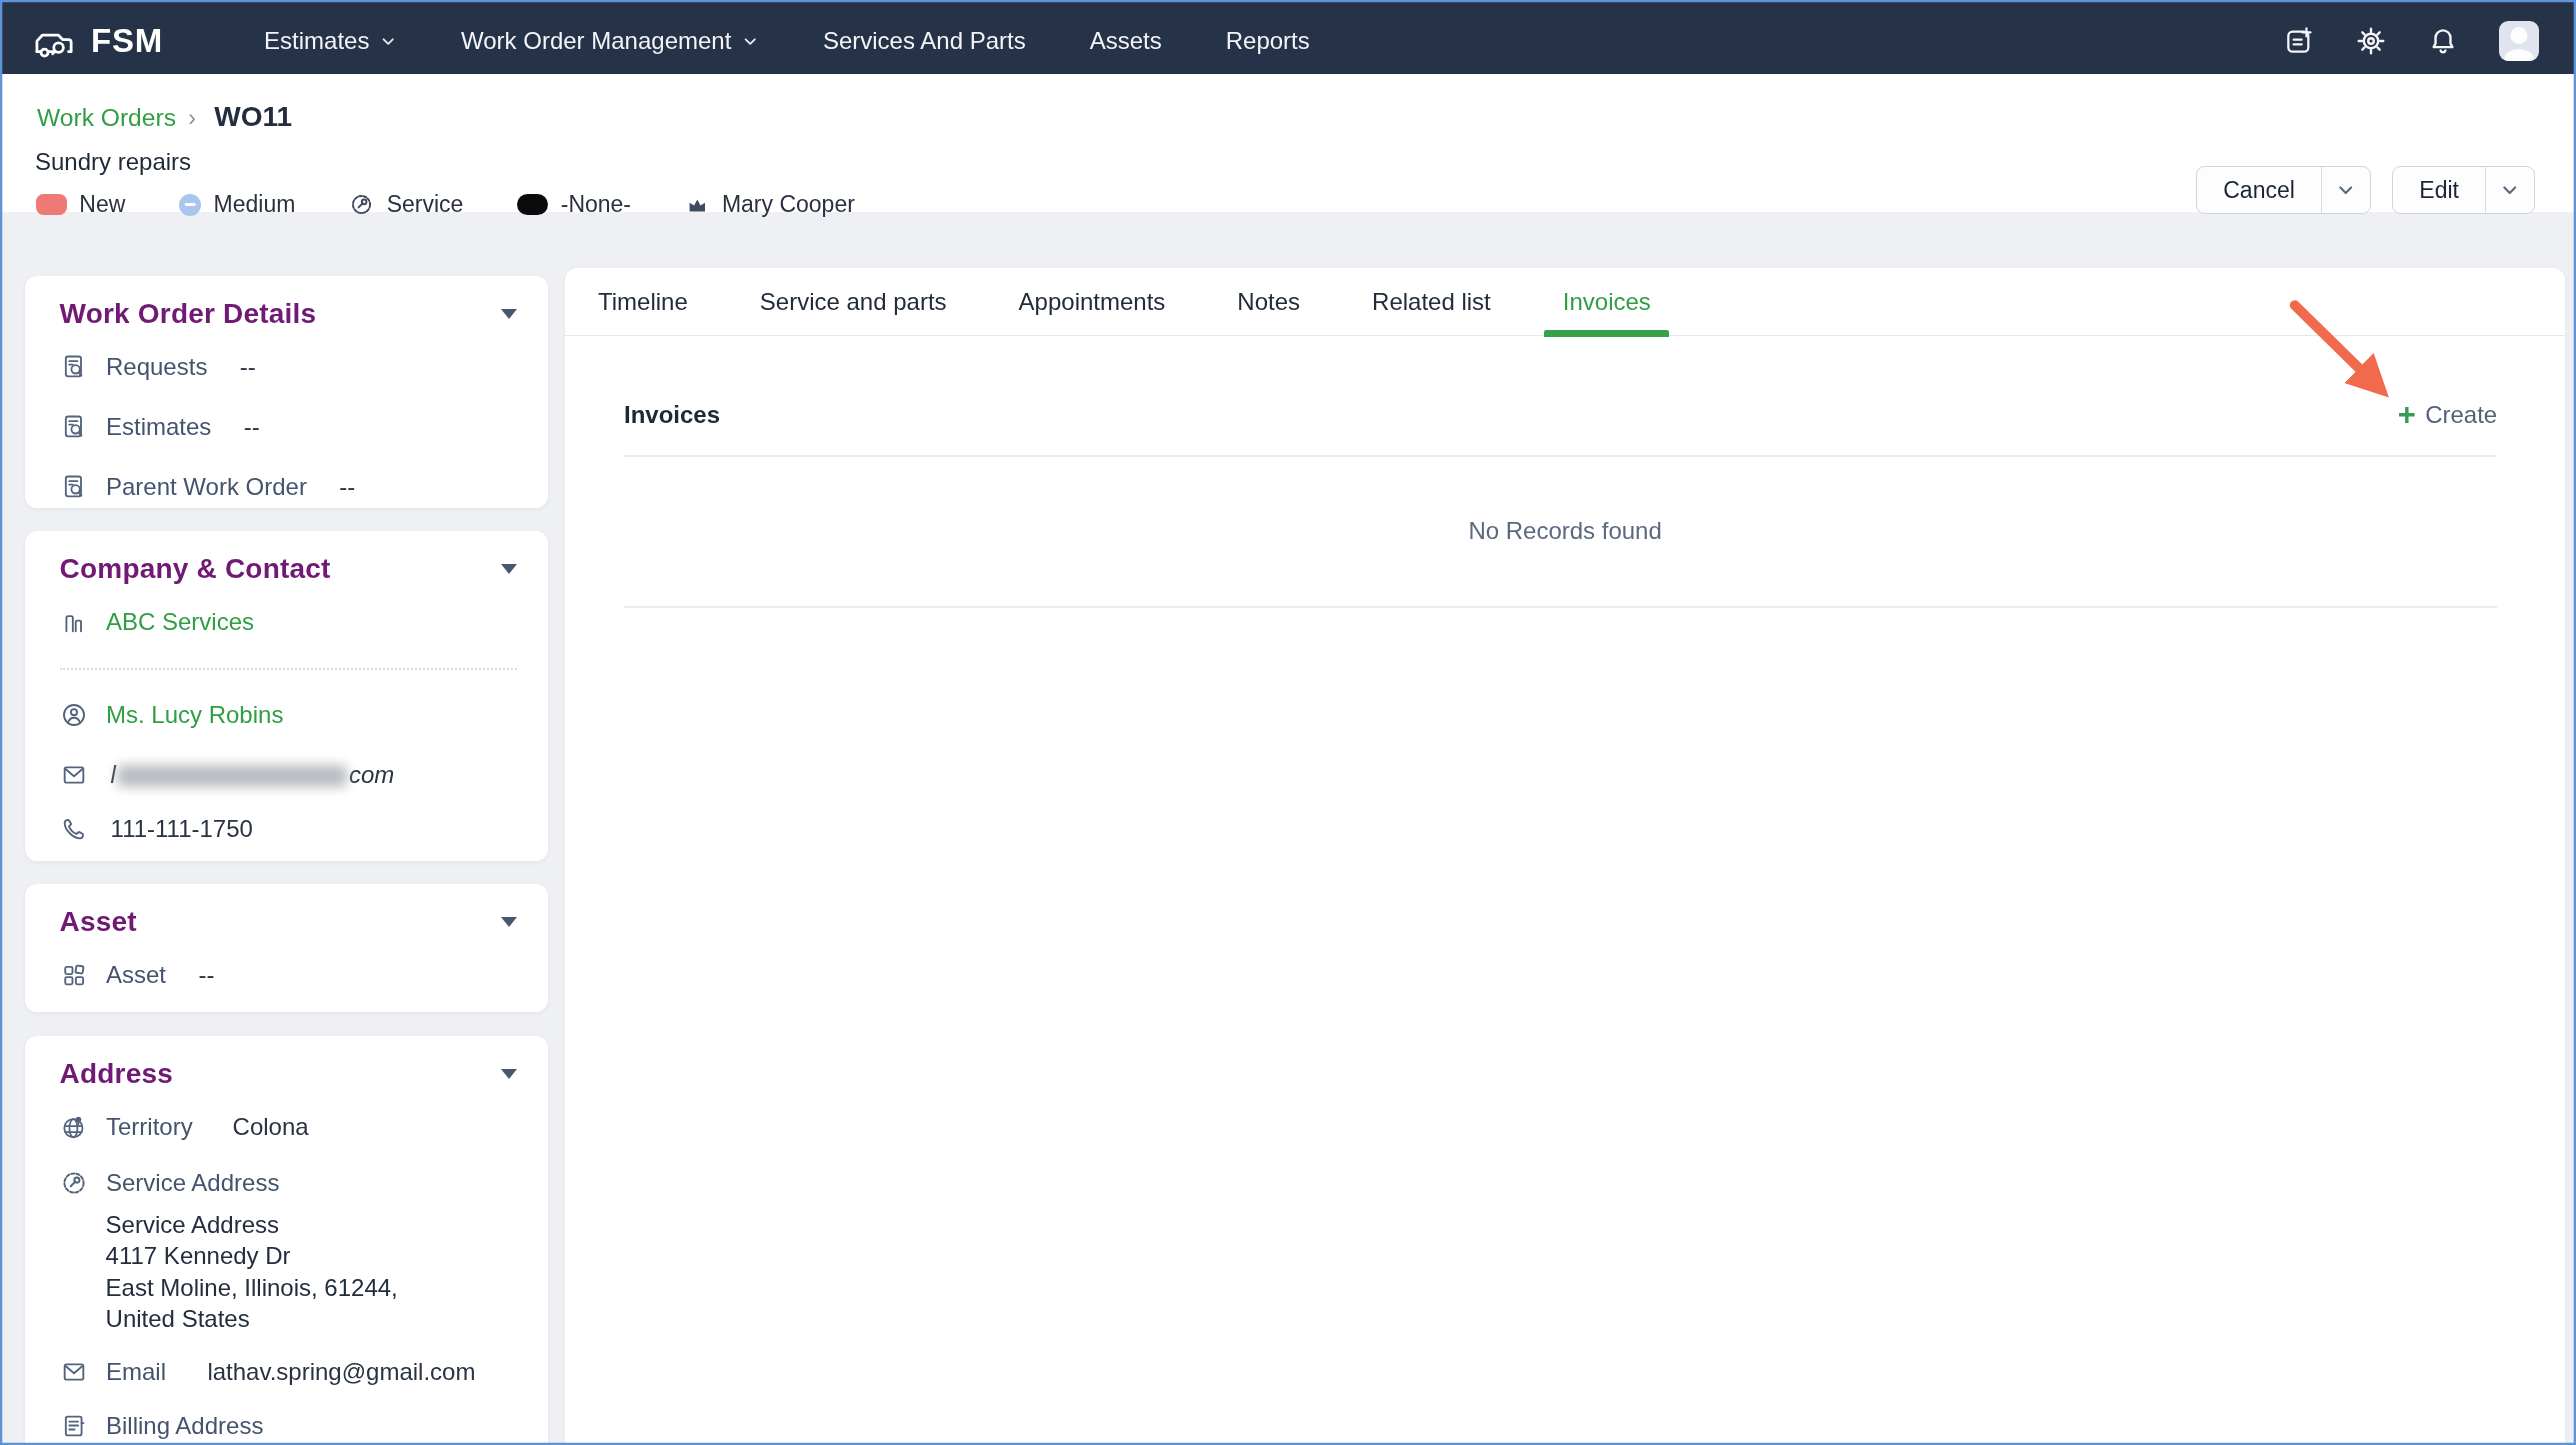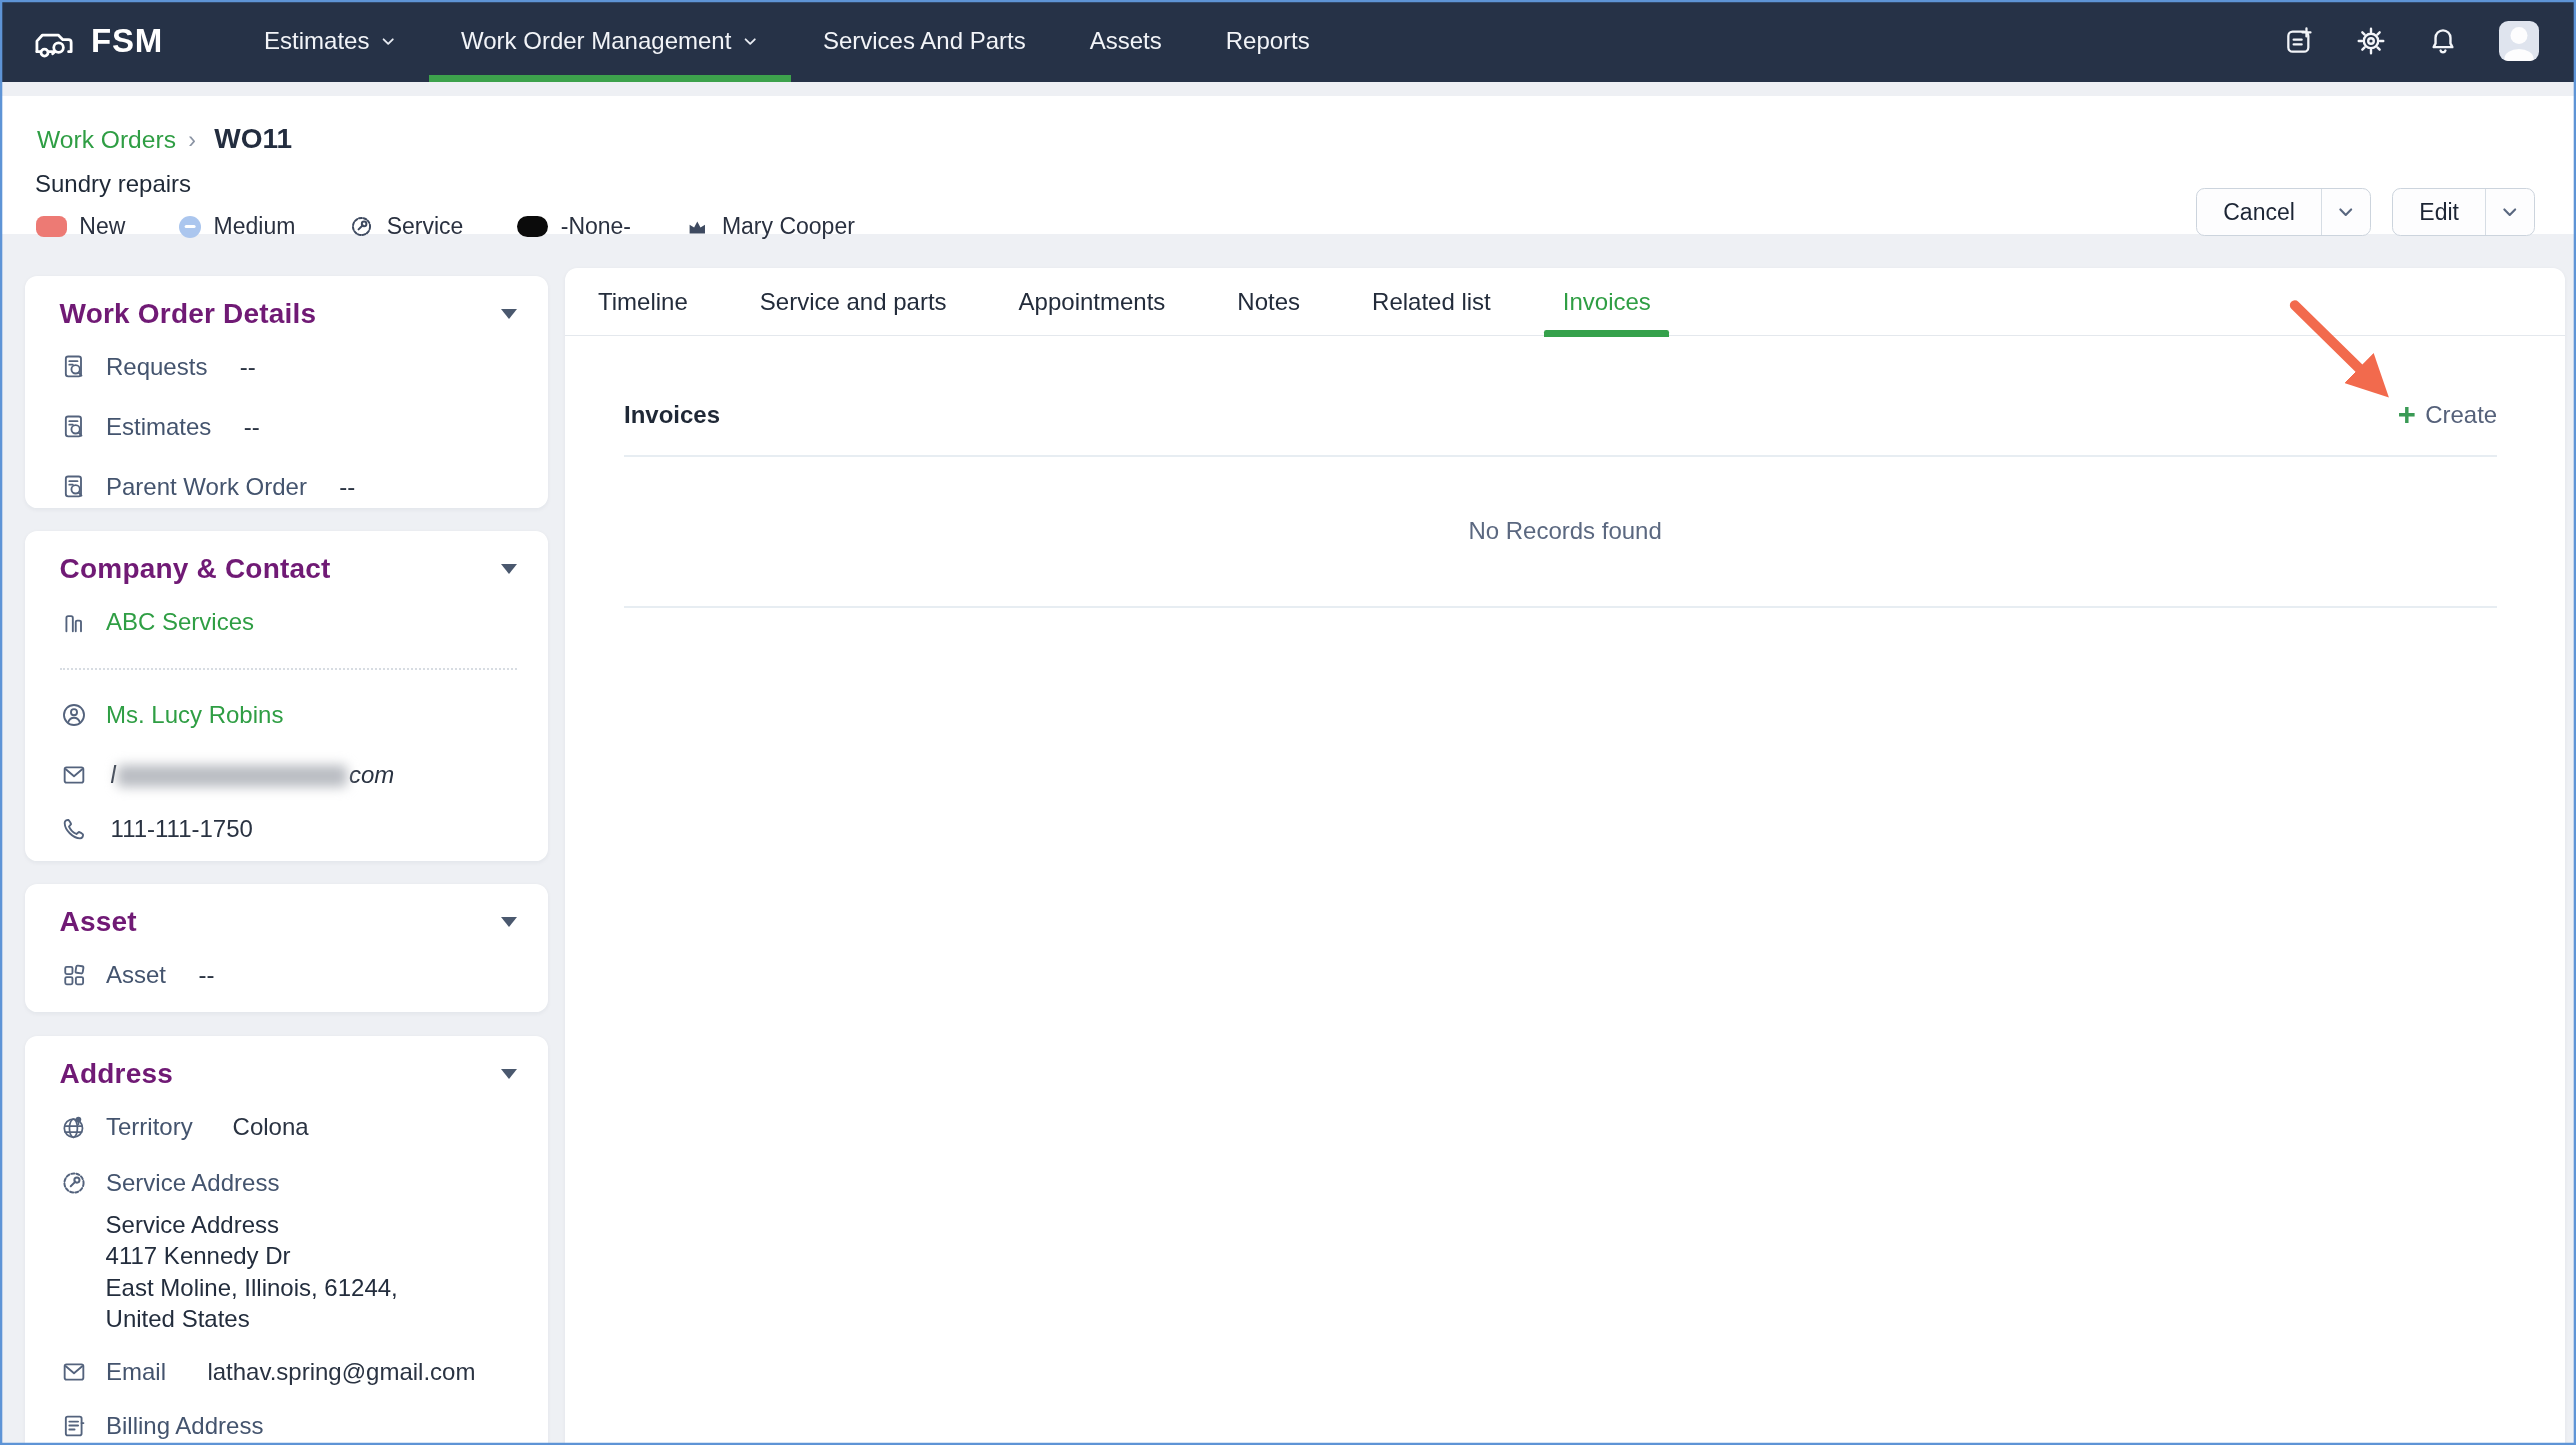--- a/index.html
+++ b/index.html
@@ -48,21 +48,21 @@
   .nav-ic{width:32px;height:32px;stroke:#f3f5f9;cursor:pointer;}
   .avatar{
     width:40px;height:40px;border-radius:9.2px;background:#dfe4ee;position:relative;overflow:hidden;cursor:pointer;
   }
   .avatar::before{content:"";position:absolute;left:50%;top:6.1px;transform:translateX(-50%);
     width:17px;height:17px;border-radius:50%;background:#fdfdfe;}
   .avatar::after{content:"";position:absolute;left:50%;bottom:-6.1px;transform:translateX(-50%);
     width:29px;height:18.4px;border-radius:50% 50% 0 0;background:#fdfdfe;}
 
   
-  .page-header{position:absolute;left:0;right:0;top:96px;height:138px;background:#fff;}
+  .page-header{position:absolute;left:0;right:0;top:74px;height:138px;background:#fff;}
   .breadcrumb{position:absolute;left:37px;top:27px;display:flex;align-items:baseline;gap:12.3px;font-size:24.6px;}
   .breadcrumb .parent{color:var(--accent-green);cursor:pointer;}
   .breadcrumb .sep{color:#8a93a3;font-size:23px;}
   .breadcrumb .current{color:#232d3f;font-size:28px;font-weight:700;margin-left:6.1px;}
   .subtitle{position:absolute;left:35px;top:74px;font-size:24px;color:#1f2937;}
   .chip-row{position:absolute;left:36px;top:117px;display:flex;align-items:center;gap:54px;}
   .chip{display:flex;align-items:center;gap:12.3px;font-size:23px;color:#2a3140;}
   .blob-new{width:31px;height:21px;border-radius:7.7px;background:var(--status-new);}
   .blob-medium{width:22px;height:22px;border-radius:50%;background:var(--priority-medium);position:relative;}
   .blob-medium::after{content:"";position:absolute;left:50%;top:50%;transform:translate(-50%,-50%);

